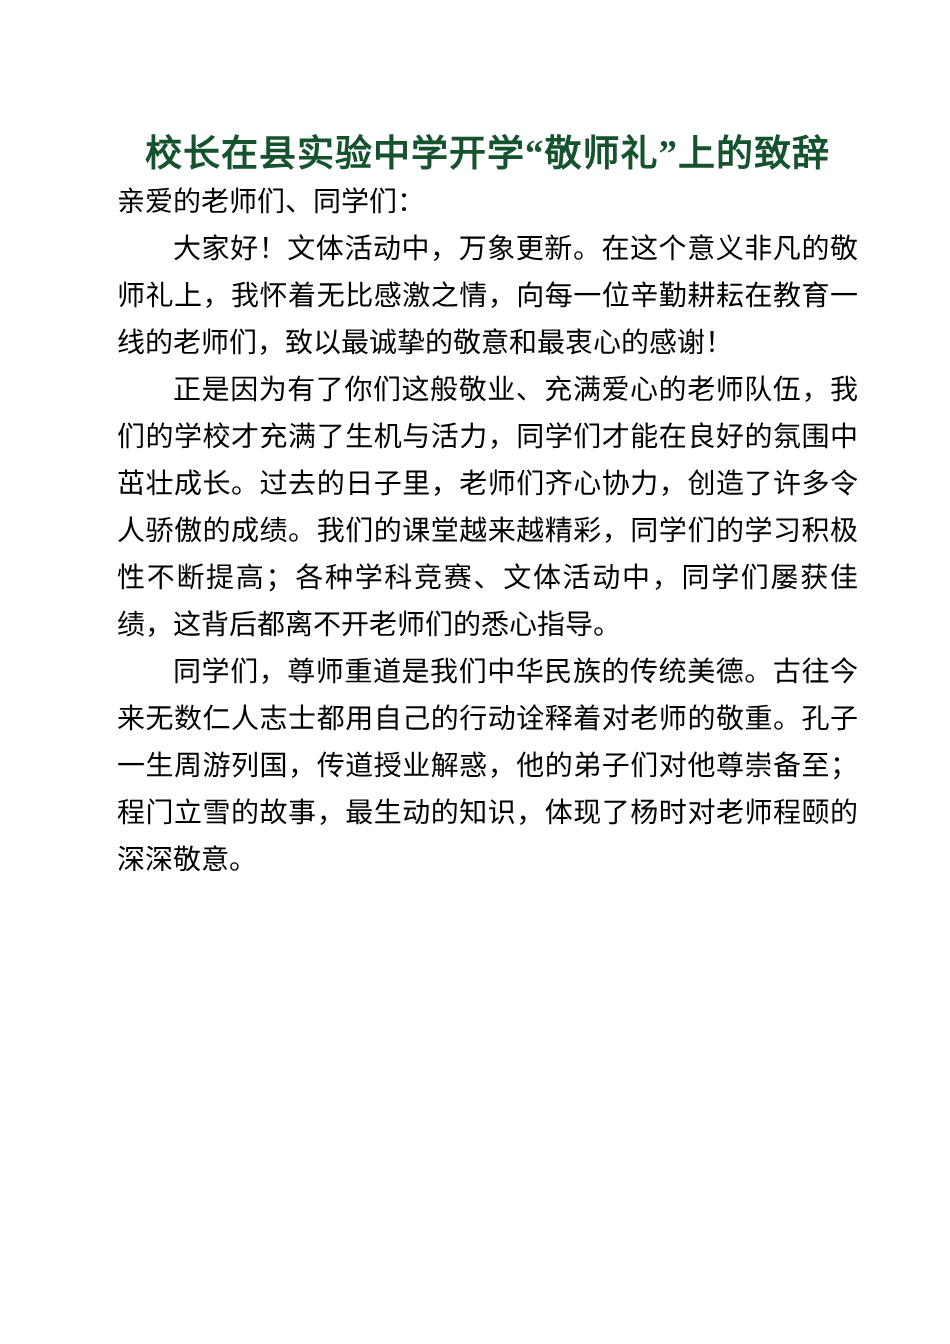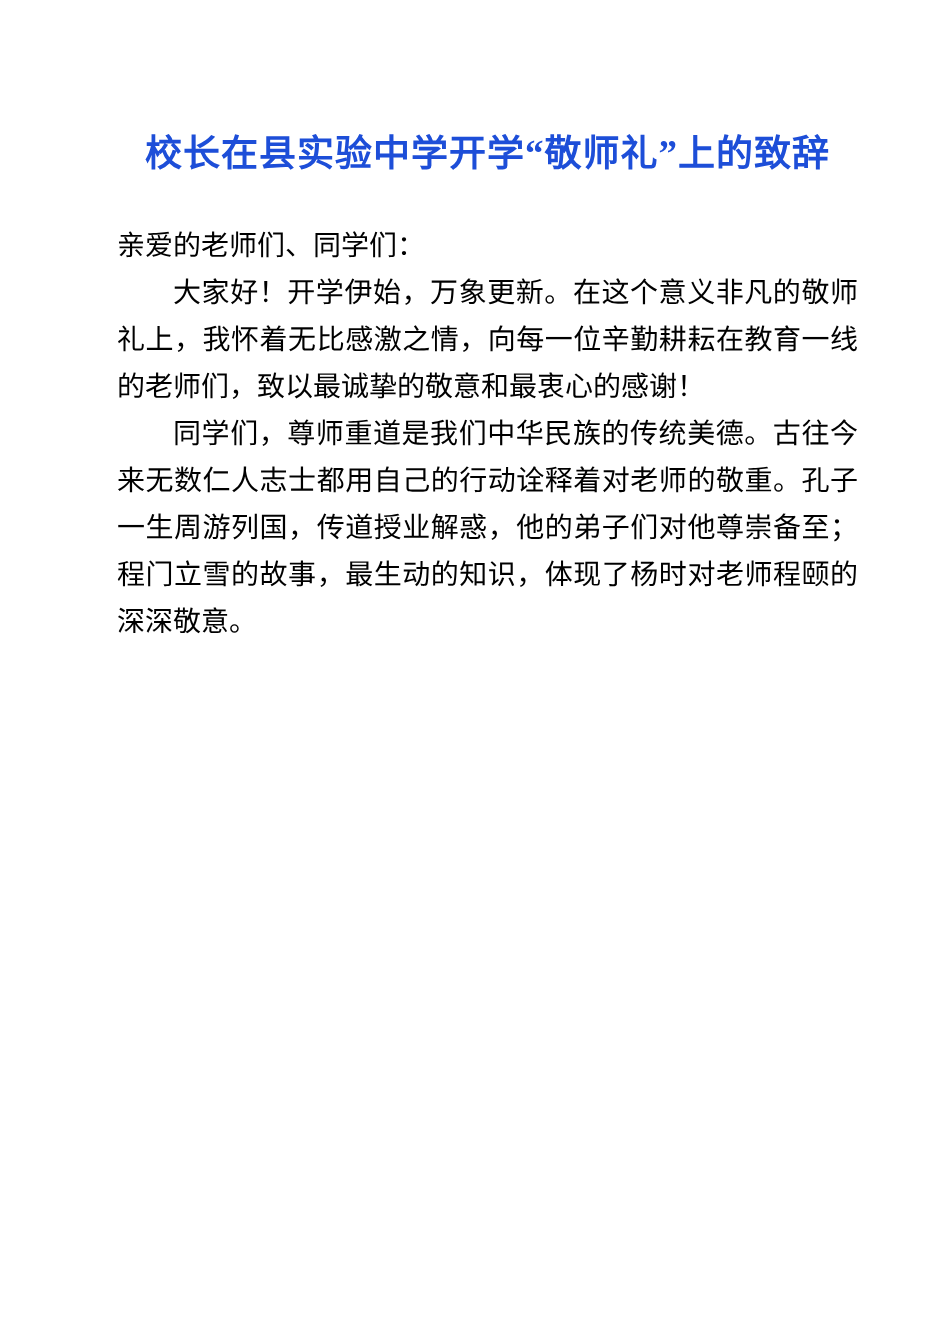--- a/index.html
+++ b/index.html
@@ -21,25 +21,24 @@
     box-sizing: border-box;
     padding: 130px 92px 0 117px;
   }
   .title {
     margin: 0;
     font-family: "Liberation Serif", "DejaVu Serif", serif;
     font-size: 37px;
     font-weight: 700;
     line-height: 48px;
     text-align: center;
-    color: #1d4ed8;
+    color: #14532d;
     letter-spacing: 1px;
   }
   .body-text {
-    margin-top: 44px;
     font-family: "Liberation Serif", "DejaVu Serif", serif;
     font-size: 28px;
     line-height: 47px;
     text-align: justify;
     text-justify: inter-ideograph;
     color: #000000;
   }
   .salutation {
     margin: 0;
     text-indent: 0;
@@ -51,18 +50,19 @@
 </style>
 </head>
 <body>
 
 <div class="page">
   <div class="content">
     <h1 class="title">校长在县实验中学开学“敬师礼”上的致辞</h1>
     <div class="body-text">
       <p class="salutation">亲爱的老师们、同学们：</p>
       <div>
-          <p class="para">大家好！开学伊始，万象更新。在这个意义非凡的敬师礼上，我怀着无比感激之情，向每一位辛勤耕耘在教育一线的老师们，致以最诚挚的敬意和最衷心的感谢！</p>
+          <p class="para">大家好！文体活动中，万象更新。在这个意义非凡的敬师礼上，我怀着无比感激之情，向每一位辛勤耕耘在教育一线的老师们，致以最诚挚的敬意和最衷心的感谢！</p>
+          <p class="para">正是因为有了你们这般敬业、充满爱心的老师队伍，我们的学校才充满了生机与活力，同学们才能在良好的氛围中茁壮成长。过去的日子里，老师们齐心协力，创造了许多令人骄傲的成绩。我们的课堂越来越精彩，同学们的学习积极性不断提高；各种学科竞赛、文体活动中，同学们屡获佳绩，这背后都离不开老师们的悉心指导。</p>
           <p class="para">同学们，尊师重道是我们中华民族的传统美德。古往今来无数仁人志士都用自己的行动诠释着对老师的敬重。孔子一生周游列国，传道授业解惑，他的弟子们对他尊崇备至；程门立雪的故事，最生动的知识，体现了杨时对老师程颐的深深敬意。</p>
         </div>
     </div>
   </div>
 </div>
 
 </body></html>

